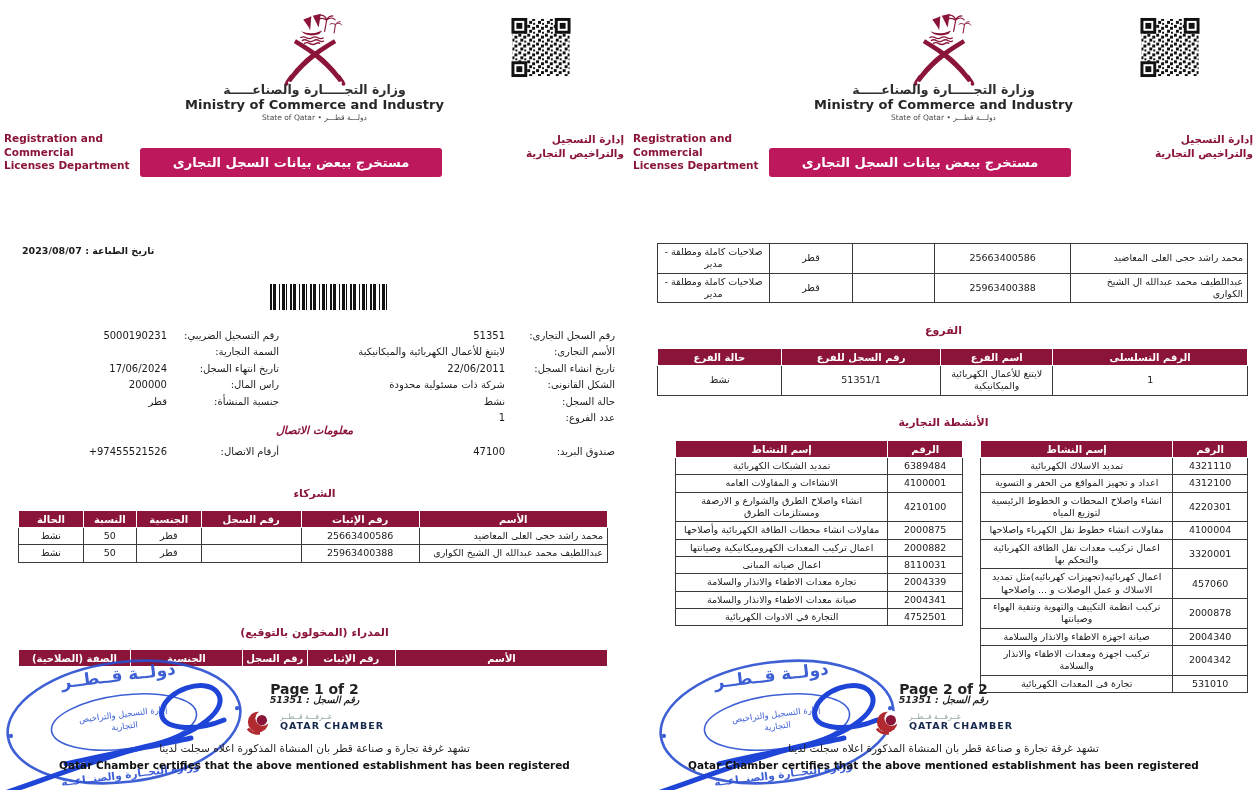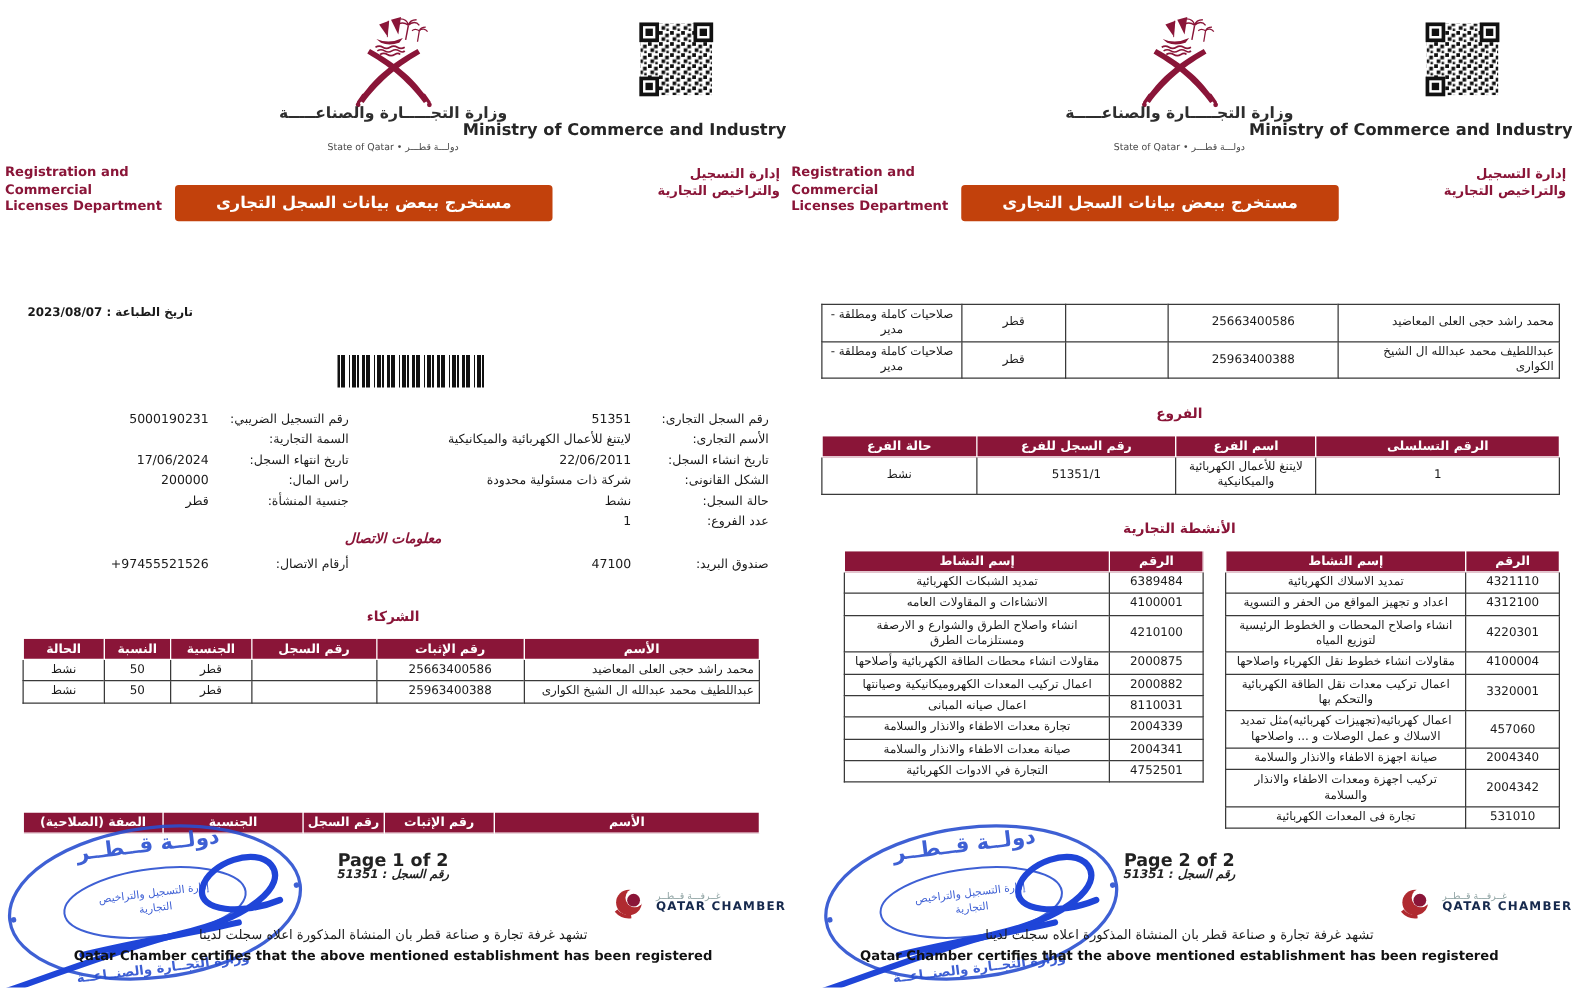--- a/index.html
+++ b/index.html
@@ -4,26 +4,26 @@
 <style>
   html,body{margin:0;padding:0;background:#fff;}
   body{width:1258px;height:790px;position:relative;overflow:hidden;
        font-family:"DejaVu Sans","Liberation Sans",sans-serif;color:#1a1a1a;}
   .page{position:absolute;top:0;width:629px;height:790px;direction:rtl;}
   #page1{left:0;} #page2{left:629px;}
   .abs{position:absolute;}
   
   .emblem{left:50%;transform:translateX(-50%);top:10px;}
   .min-ar{left:0;width:100%;top:82px;text-align:center;font-size:12.5px;font-weight:bold;color:#2e2e2e;letter-spacing:1px;}
-  .min-en{left:0;width:100%;top:97px;text-align:right;font-size:13px;font-weight:600;color:#262626;direction:ltr;}
+  .min-en{left:0;width:100%;top:97px;text-align:center;font-size:13px;font-weight:600;color:#262626;direction:ltr;}
   .state{left:0;width:100%;top:113px;text-align:center;font-size:7.5px;color:#4a4a4a;direction:ltr;}
   .qr{left:508px;top:16px;}
   .dept-en{left:4px;top:132px;width:160px;font-size:10.5px;font-weight:bold;color:#8A1538;direction:ltr;text-align:left;line-height:1.3;}
   .dept-ar{right:5px;top:132px;width:130px;font-size:10.5px;font-weight:bold;color:#8A1538;line-height:1.35;}
-  .banner{left:140px;top:148px;width:302px;height:29px;background:#c2410c;border-radius:3px;
+  .banner{left:140px;top:148px;width:302px;height:29px;background:#be185d;border-radius:3px;
           display:flex;align-items:center;justify-content:center;color:#fff;font-size:13px;font-weight:bold;}
   
   .print-date{left:22px;top:245px;font-size:9.5px;font-weight:600;white-space:nowrap;}
   .barcode{left:270px;top:284px;width:118px;height:26px;
     background:repeating-linear-gradient(90deg,#111 0 2px,#fff 2px 3px,#111 3px 6px,#fff 6px 9px,#111 9px 10px,#fff 10px 12px,#111 12px 15px,#fff 15px 16px,#111 16px 17px,#fff 17px 20px);}
   .fields{top:327px;right:14px;left:12px;display:grid;grid-template-columns:110px 226px 112px 1fr;
           grid-auto-rows:16.5px;font-size:10px;align-items:center;}
   .fields span{white-space:nowrap;overflow:visible;}
   .contact-grid{top:443px;right:14px;left:12px;display:grid;grid-template-columns:110px 226px 112px 1fr;
           grid-auto-rows:16.5px;font-size:10px;align-items:center;}
@@ -31,21 +31,21 @@
   
   table.tbl{position:absolute;border-collapse:collapse;table-layout:fixed;direction:rtl;background:#fff;}
   .tbl th{background:#8A1538;color:#fff;font-size:10px;font-weight:bold;padding:2.5px 2px;border:1.5px solid #fff;}
   .tbl td{border:1px solid #3a3a3a;font-size:9.5px;padding:2px 4px;text-align:center;line-height:1.3;vertical-align:middle;}
   .tbl td.name{text-align:right;}
   .tbl{border:1px solid #3a3a3a;}
   .tbl.hdr-only{border:none;}
   
   .pg-label{left:0;width:100%;top:681px;text-align:center;font-size:14px;font-weight:bold;direction:ltr;color:#222;}
   .rec-label{left:0;width:100%;top:694px;text-align:center;font-size:9.5px;font-weight:bold;color:#222;font-style:italic;}
-  .chamber{left:0;width:100%;top:708px;display:flex;direction:ltr;align-items:center;justify-content:flex-end;gap:5px;}
+  .chamber{left:0;width:100%;top:708px;display:flex;direction:ltr;align-items:center;justify-content:center;gap:5px;}
   .chamber .txt{display:flex;flex-direction:column;align-items:flex-start;line-height:1.1;}
   .chamber .ar{font-size:7.5px;color:#8fa3a3;letter-spacing:2px;}
   .chamber .en{font-size:9.5px;font-weight:bold;color:#16294d;letter-spacing:1px;}
   .cert-ar{left:0;width:100%;top:742px;text-align:center;font-size:10.5px;color:#1c1c1c;}
   .cert-en{left:0;width:100%;top:759px;text-align:center;font-size:10.5px;font-weight:600;color:#111;direction:ltr;}
   .stamp{pointer-events:none;}
 </style>
 </head>
 <body>
 
@@ -186,20 +186,21 @@
         <td class="name">عبداللطيف محمد عبدالله ال الشيخ الكوارى</td>
         <td>25963400388</td>
         <td></td>
         <td>قطر</td>
         <td>50</td>
         <td>نشط</td>
       </tr>
     </tbody>
   </table>
 
+  <div class="abs sec-h" style="top:626px;">المدراء (المخولون بالتوقيع)</div>
   <table class="tbl hdr-only" style="top:649px;right:21px;width:590px;">
     <colgroup>
         <col style="width:36%">
         <col style="width:15%">
         <col style="width:11%">
         <col style="width:19%">
         <col style="width:19%">
       </colgroup>
     <thead>
         <tr>
@@ -387,20 +388,24 @@
         </tr>
       <tr>
           <td>3320001</td>
           <td>اعمال تركيب معدات نقل الطاقة الكهربائية والتحكم بها</td>
         </tr>
       <tr>
           <td>457060</td>
           <td>اعمال كهربائيه(تجهيزات كهربائيه)مثل تمديد الاسلاك و عمل الوصلات و ... واصلاحها</td>
         </tr>
       <tr>
+          <td>2000878</td>
+          <td>تركيب انظمة التكييف والتهوية وتنقية الهواء وصيانتها</td>
+        </tr>
+      <tr>
           <td>2004340</td>
           <td>صيانة اجهزة الاطفاء والانذار والسلامة</td>
         </tr>
       <tr>
           <td>2004342</td>
           <td>تركيب اجهزة ومعدات الاطفاء والانذار والسلامة</td>
         </tr>
       <tr>
           <td>531010</td>
           <td>تجارة فى المعدات الكهربائية</td>

